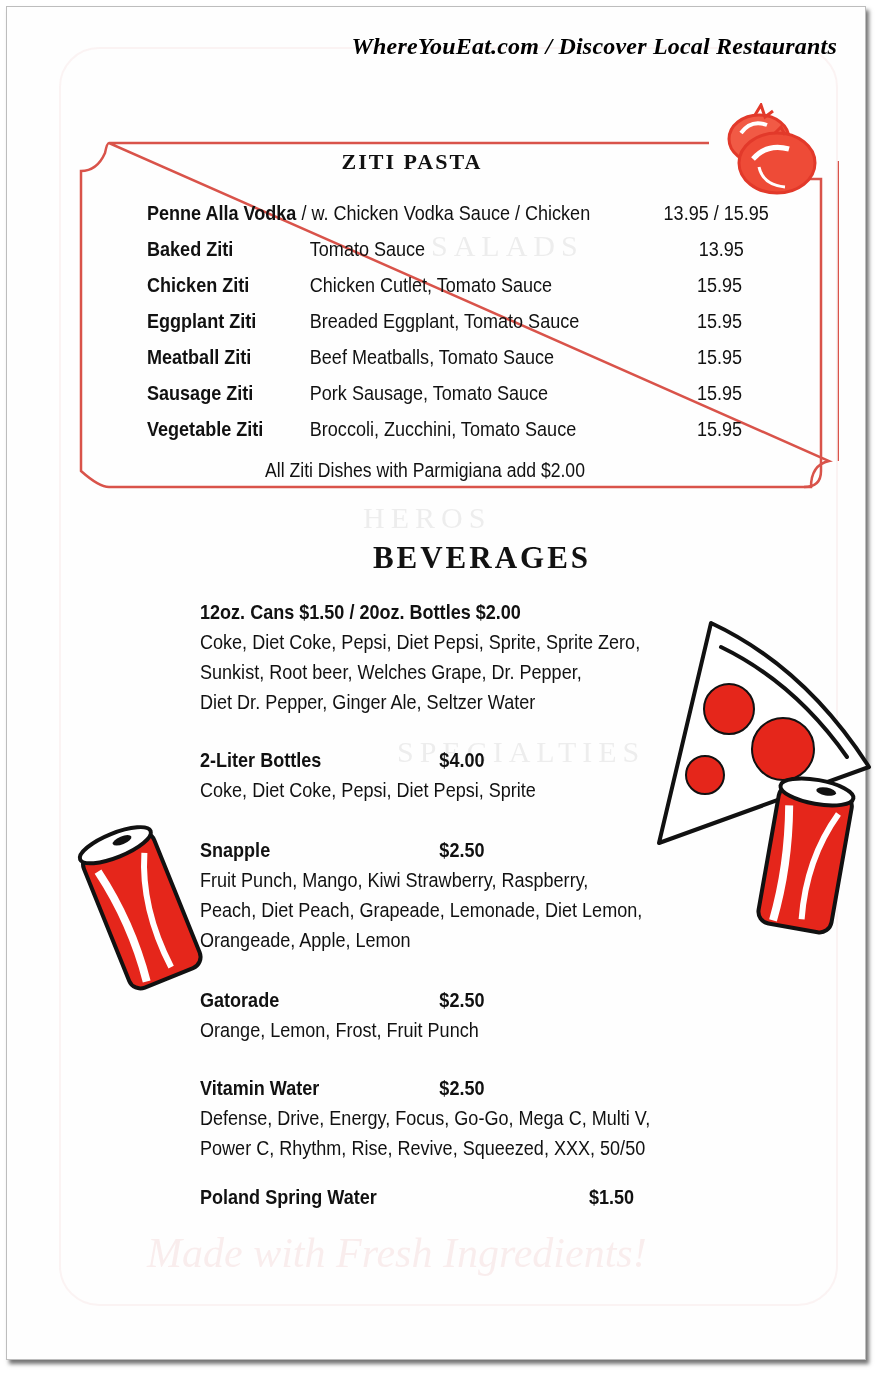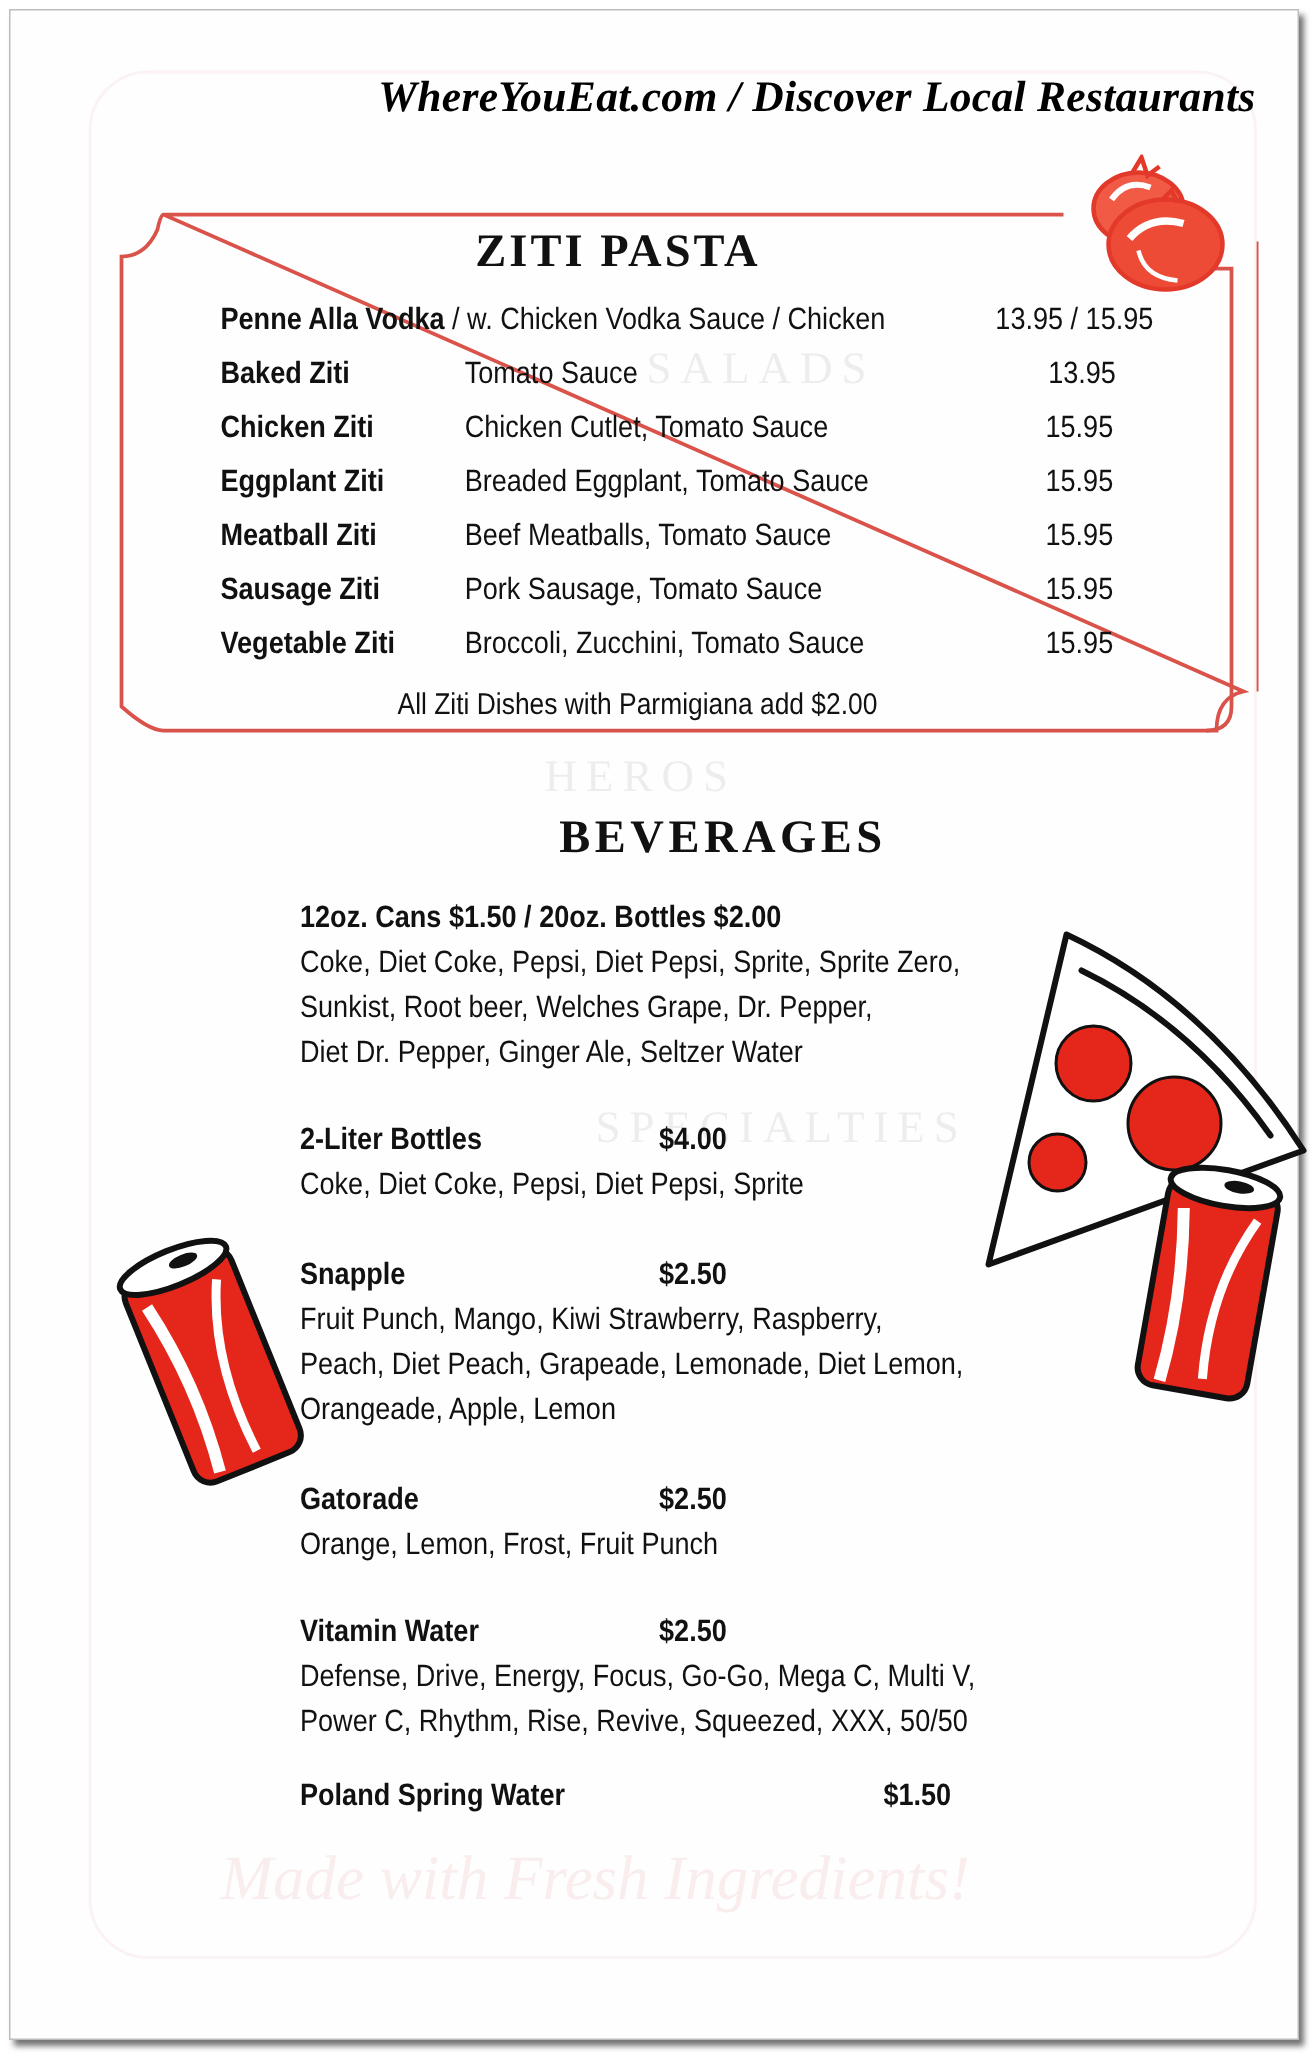--- a/index.html
+++ b/index.html
@@ -8,30 +8,30 @@
   .page {
     position: absolute; left: 6px; top: 6px; width: 858px; height: 1352px;
     background: #fefefe;
     border: 1px solid #bdbdbd;
     box-shadow: 3px 4px 4px rgba(0,0,0,0.55);
   }
 
   .site-header {
     position: absolute; right: 28px; top: 26px;
     font-family: "Liberation Serif", serif; font-style: italic; font-weight: bold;
-    font-size: 29px; color: #000; letter-spacing: 0.2px; margin-top: 16px;
+    font-size: 24px; color: #000; letter-spacing: 0.2px;
   }
 
   
   .ghost { position: absolute; color: rgba(120,120,120,0.13); font-family: "Liberation Serif", serif; letter-spacing: 6px; font-size: 30px; }
   .ghost-script { position: absolute; color: rgba(220,120,120,0.13); font-family: "Liberation Serif", serif; font-style: italic; font-size: 42px; }
   .ghost-frame { position: absolute; left: 52px; top: 40px; width: 775px; height: 1255px; border: 2px solid rgba(230,150,150,0.10); border-radius: 40px; }
   .ziti-title {
     position: absolute; left: 0; width: 810px; top: 142px; text-align: center;
-    font-family: "Liberation Serif", serif; font-weight: bold; font-size: 31px; letter-spacing: 2px; color: #111;
+    font-family: "Liberation Serif", serif; font-weight: bold; font-size: 22px; letter-spacing: 2px; color: #111;
   }
   .ziti-row { position: absolute; left: 140px; height: 26px; font-size: 20.5px; transform: scaleX(0.88); transform-origin: left center; white-space: nowrap; }
   .ziti-name { font-weight: bold; position: absolute; left: 0; }
   .ziti-desc { position: absolute; left: 185px; }
   .ziti-price { position: absolute; left: 625px; }
   .ziti-row.first .ziti-desc-inline { font-weight: normal; }
   .ziti-row.first .ziti-price { left: 587px; }
   .ziti-note { position: absolute; left: 0; width: 950px; text-align: center; top: 452px; font-size: 20px; transform: scaleX(0.88); transform-origin: left center; white-space: nowrap; }
 
   .tomato { position: absolute; left: 708px; top: 96px; }

